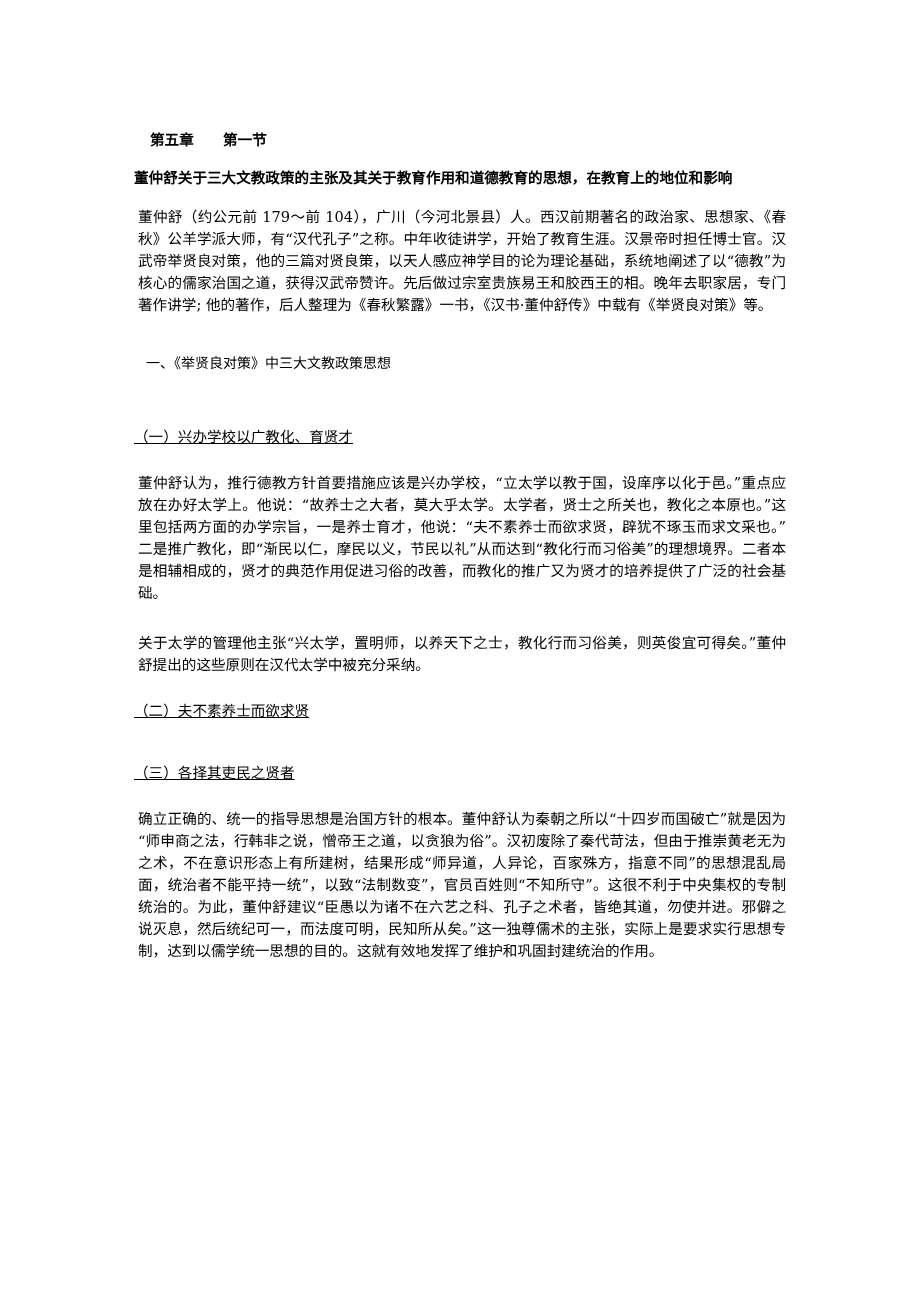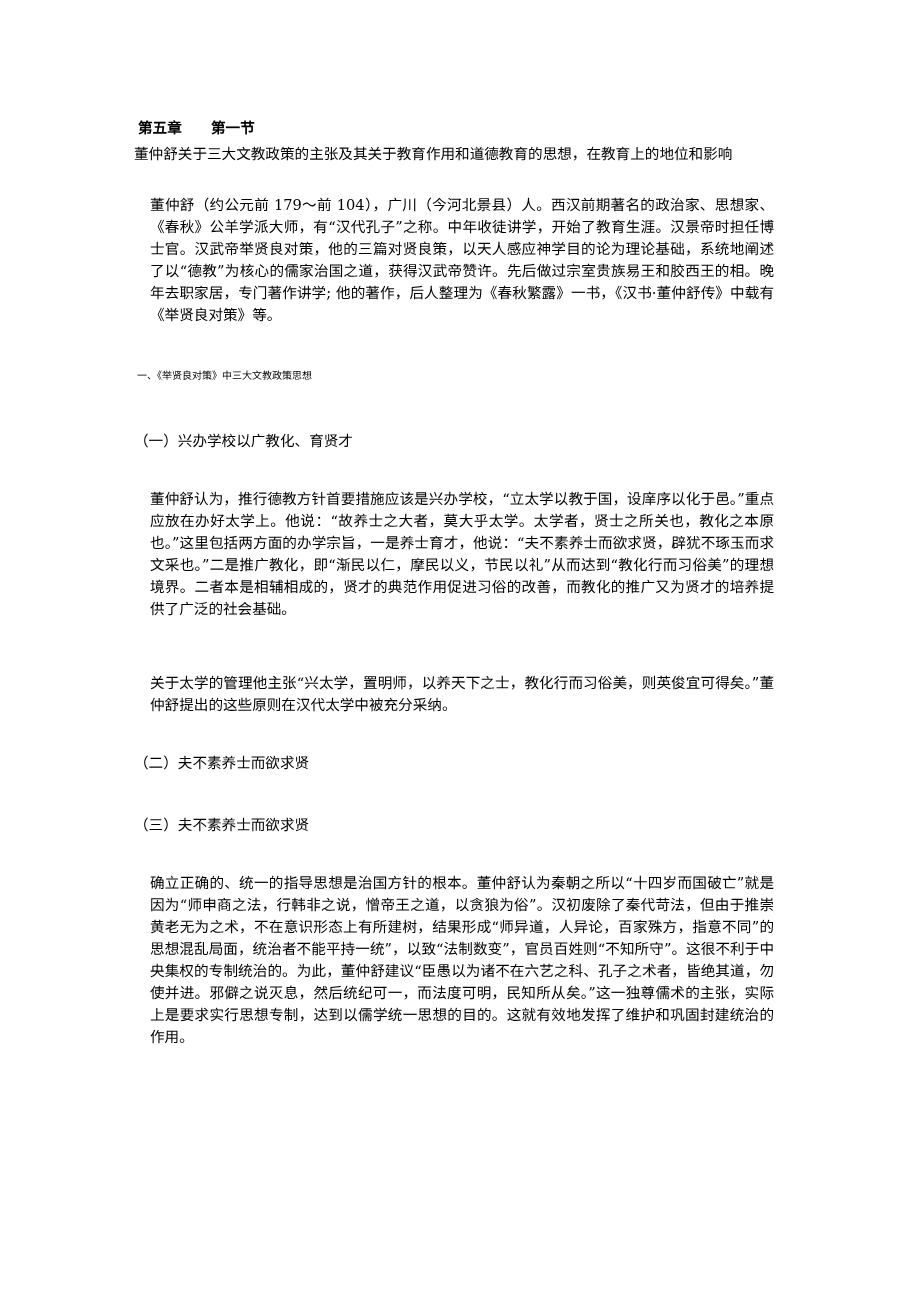--- a/index.html
+++ b/index.html
@@ -31,58 +31,59 @@
     position: absolute;
     left: 134px;
     top: 113px;
     width: 656px;
   }
 
   .heading-chapter {
     font-weight: bold;
     font-size: 14.6px;
     line-height: 22px;
-    margin: 4px;
+    margin: 16px;
     white-space: pre;
   }
 
   .heading-title {
-    font-weight: normal;
+    font-weight: bold;
     font-size: 14.6px;
     line-height: 22.5px;
     text-align: justify;
     text-justify: inter-ideograph;
     word-break: break-all;
     margin: 0;
   }
 
   .para {
     font-size: 14.6px;
     line-height: 22px;
     text-align: justify;
     text-justify: inter-ideograph;
     word-break: break-all;
-    margin: 16px;
+    margin: 4px;
   }
 
   .gap-sm { height: 12px; }
   .gap-md { height: 20px; }
 
   .sec-heading {
-    font-size: 10px;
+    font-size: 14px;
     line-height: 22px;
-    margin: 3px;
+    margin: 12px;
     word-break: break-all;
   }
 
   .sub-heading {
     font-size: 14.6px;
     line-height: 22px;
     margin: 0;
     word-break: break-all;
+    text-decoration: underline;
   }
 </style>
 </head>
 <body>
 
 <div id="page">
 
   <div id="doc-body">
 
     <div class="heading-chapter">第五章　　第一节</div>
@@ -114,21 +115,21 @@
 
     <div class="gap-md"></div>
 
     <div class="sub-heading">（二）夫不素养士而欲求贤</div>
 
     <div class="gap-md"></div>
 
 
     <div class="gap-md"></div>
 
-    <div class="sub-heading">（三）夫不素养士而欲求贤</div>
+    <div class="sub-heading">（三）各择其吏民之贤者</div>
 
     <div class="gap-md"></div>
 
     <p class="para">确立正确的、统一的指导思想是治国方针的根本。董仲舒认为秦朝之所以“十四岁而国破亡”就是因为“师申商之法，行韩非之说，憎帝王之道，以贪狼为俗”。汉初废除了秦代苛法，但由于推崇黄老无为之术，不在意识形态上有所建树，结果形成“师异道，人异论，百家殊方，指意不同”的思想混乱局面，统治者不能平持一统”，以致“法制数变”，官员百姓则“不知所守”。这很不利于中央集权的专制统治的。为此，董仲舒建议“臣愚以为诸不在六艺之科、孔子之术者，皆绝其道，勿使并进。邪僻之说灭息，然后统纪可一，而法度可明，民知所从矣。”这一独尊儒术的主张，实际上是要求实行思想专制，达到以儒学统一思想的目的。这就有效地发挥了维护和巩固封建统治的作用。</p>
 
   </div>
 
 </div>
 
 </body></html>

